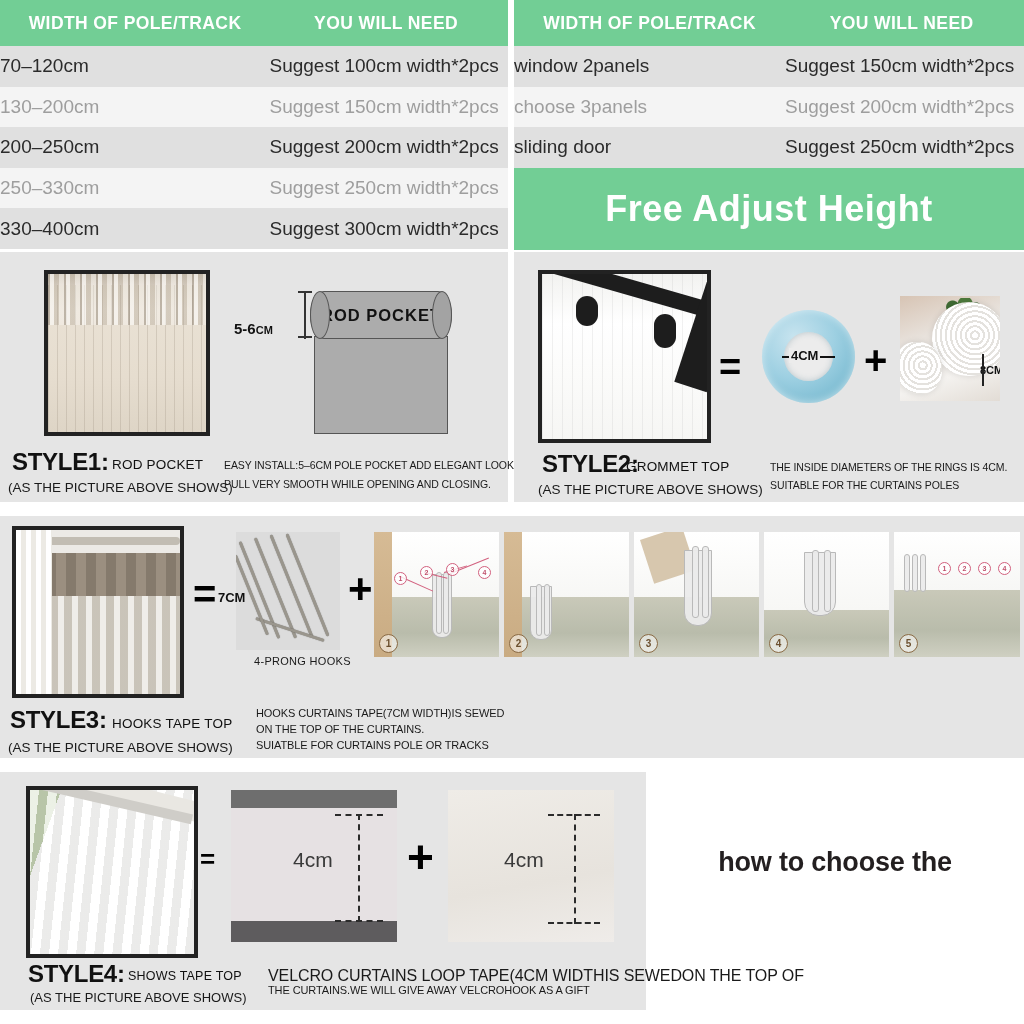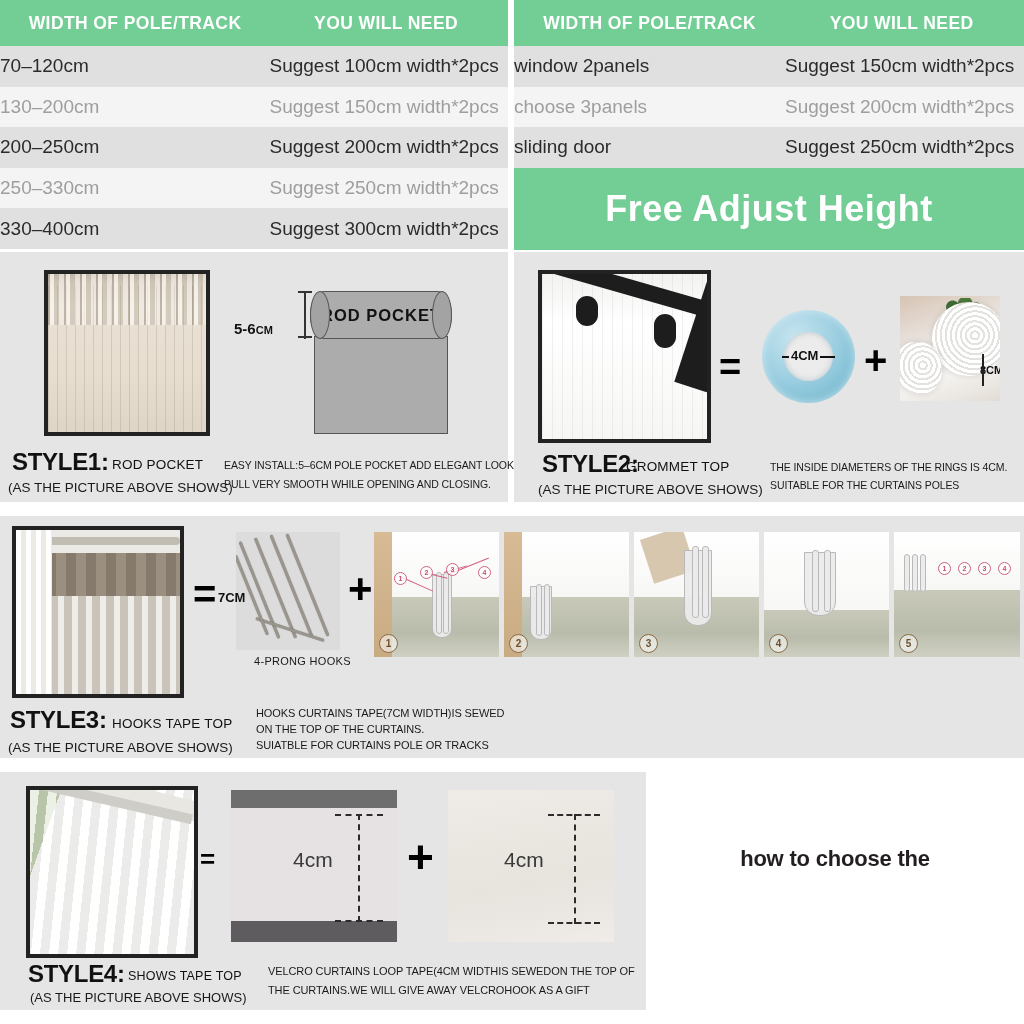--- a/index.html
+++ b/index.html
@@ -148,21 +148,21 @@
 
   
   .velcro{position:absolute;overflow:hidden;}
   .v-a{background:linear-gradient(180deg,#6e6e6e 0 12%,#e6e1e3 12% 86%,#5e5c5e 86% 100%);}
   .v-b{background:linear-gradient(170deg,#efece7,#e7e3dd 60%,#efece9);}
   .v-lbl{position:absolute;font-size:21px;color:#3a3a3a;font-weight:400;}
   .dashv{position:absolute;width:0;border-left:2px dashed #2b2b2b;}
   .dashh{position:absolute;height:0;border-top:2px dashed #2b2b2b;}
 
   
-  .question{position:absolute;font-size:22px;font-weight:bold;color:#231f20;
+  .question{position:absolute;font-size:27px;font-weight:bold;color:#231f20;
     text-align:center;line-height:1.45;letter-spacing:-0.2px;}
 </style>
 </head>
 <body>
 
 <div class="page">
 
   <div class="tables-row">
 
     <div class="tbl tbl-left">
@@ -405,21 +405,21 @@
       <div class="v-lbl" style="left:56px;top:58px;">4cm</div>
       <div class="dashv" style="left:126px;top:24px;height:110px;"></div>
       <div class="dashh" style="left:100px;top:24px;width:52px;"></div>
       <div class="dashh" style="left:100px;top:132px;width:52px;"></div>
     </div>
 
     <div class="style-title style-big" style="left:28px;top:188px;">STYLE4:</div>
     <div class="style-title style-sub" style="left:128px;top:197px;font-size:12.5px;">SHOWS TAPE TOP</div>
     <div class="style-note" style="left:30px;top:218px;font-size:13px;">(AS THE PICTURE ABOVE SHOWS)</div>
 
-    <div class="desc" style="left:268px;top:192px;font-size:11px;">VELCRO CURTAINS LOOP TAPE(4CM WIDTHIS SEWEDON THE TOP OF</div>
+    <div class="desc" style="left:268px;top:192px;font-size:16px;">VELCRO CURTAINS LOOP TAPE(4CM WIDTHIS SEWEDON THE TOP OF</div>
     <div class="desc" style="left:268px;top:211px;font-size:11px;">THE CURTAINS.WE WILL GIVE AWAY VELCROHOOK AS A GIFT</div>
   </div>
 
   <div class="question" style="left:660px;top:843px;width:350px;">
     <div>how to choose the</div>
   </div>
 
 </div>
 
 </body></html>

